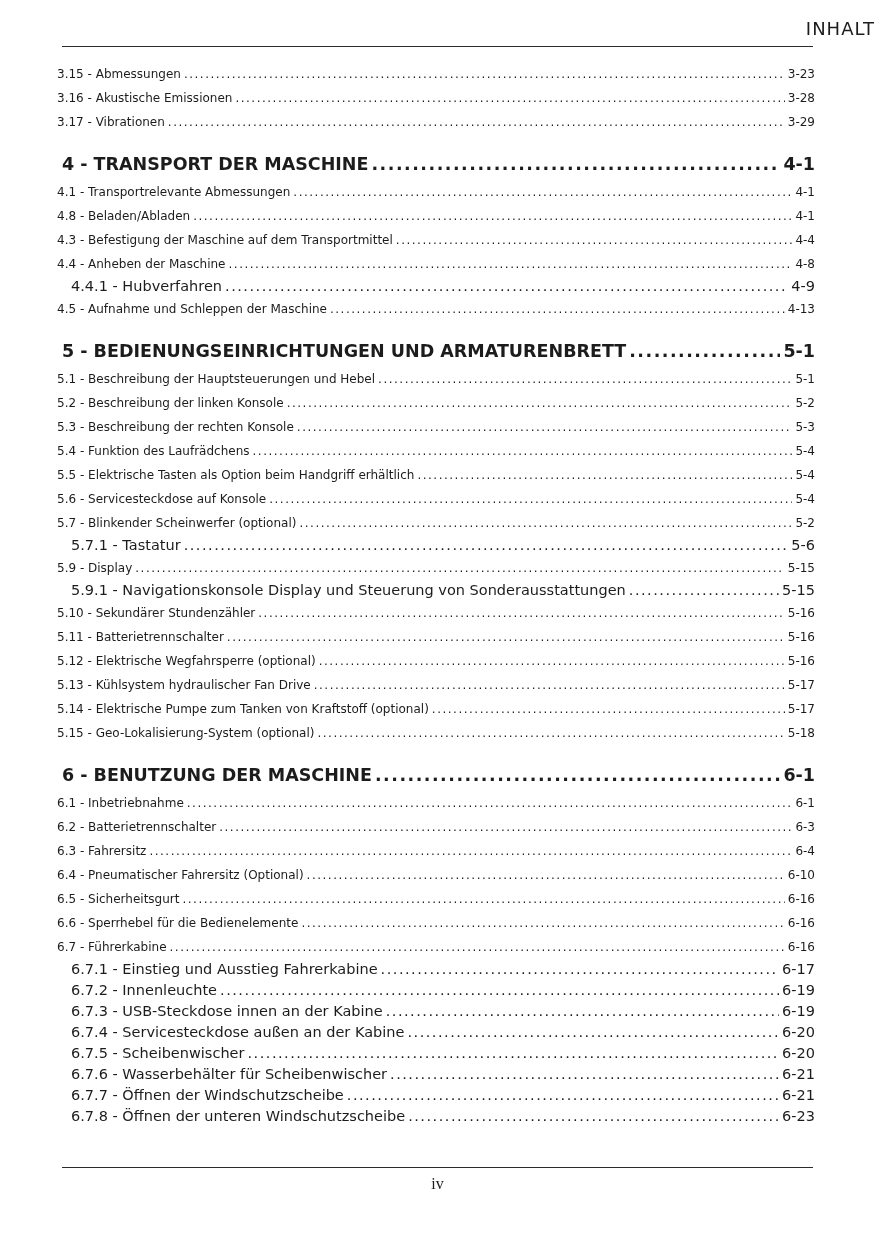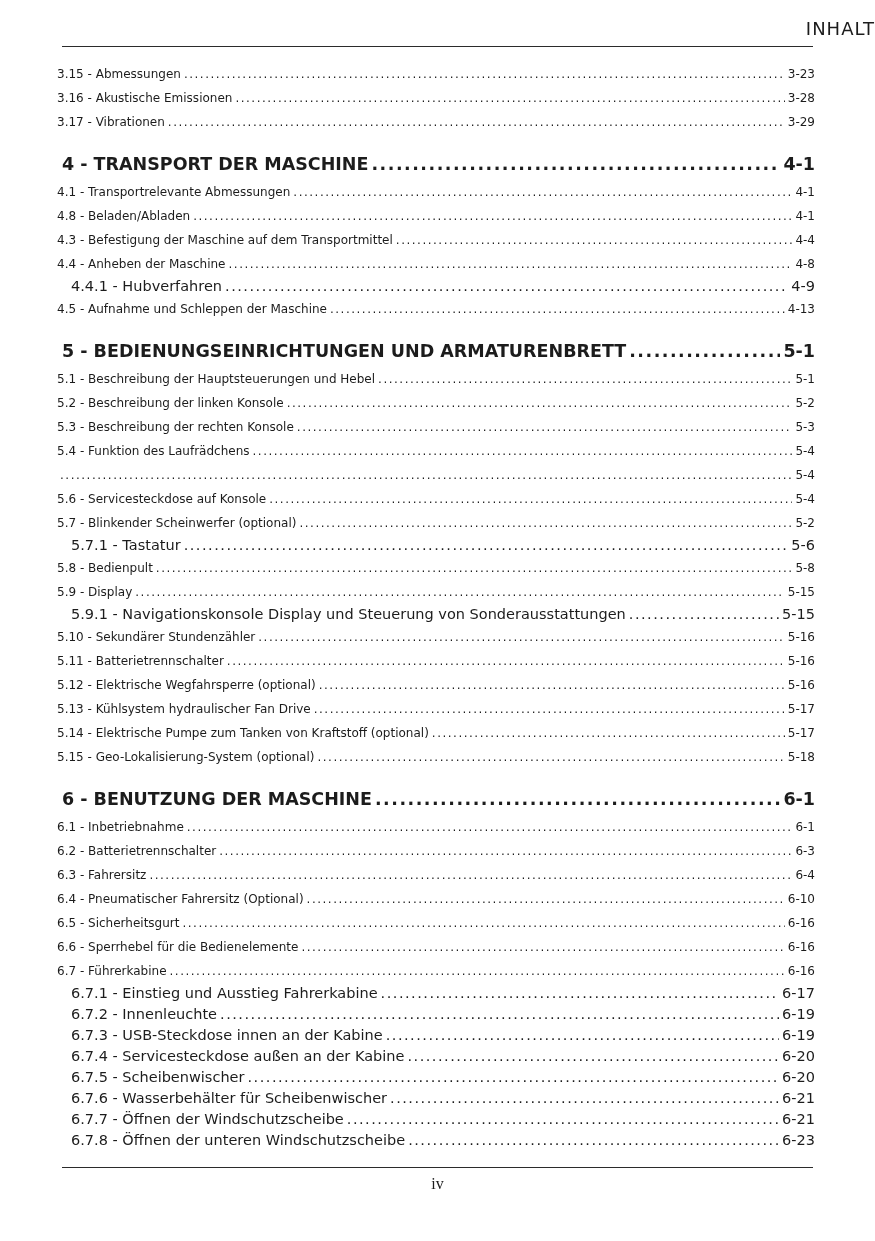--- a/index.html
+++ b/index.html
@@ -131,20 +131,21 @@
     <span class="pg">5-3</span>
   </div>
 
   <div class="row lvl-section">
     <span class="lbl">5.4 - Funktion des Laufrädchens</span>
     <span class="dots"></span>
     <span class="pg">5-4</span>
   </div>
 
   <div class="row lvl-section">
+    <span class="lbl">5.5 - Elektrische Tasten als Option beim Handgriff erhältlich</span>
     <span class="dots"></span>
     <span class="pg">5-4</span>
   </div>
 
   <div class="row lvl-section">
     <span class="lbl">5.6 - Servicesteckdose auf Konsole</span>
     <span class="dots"></span>
     <span class="pg">5-4</span>
   </div>
 
@@ -153,25 +154,20 @@
     <span class="dots"></span>
     <span class="pg">5-2</span>
   </div>
 
   <div class="row lvl-subsection">
     <span class="lbl">5.7.1 - Tastatur</span>
     <span class="dots"></span>
     <span class="pg">5-6</span>
   </div>
 
-  <div class="row lvl-section">
-    <span class="lbl">5.8 - Bedienpult</span>
-    <span class="dots"></span>
-    <span class="pg">5-8</span>
-  </div>
 
   <div class="row lvl-section">
     <span class="lbl">5.9 - Display</span>
     <span class="dots"></span>
     <span class="pg">5-15</span>
   </div>
 
   <div class="row lvl-subsection">
     <span class="lbl">5.9.1 - Navigationskonsole Display und Steuerung von Sonderausstattungen</span>
     <span class="dots"></span>

